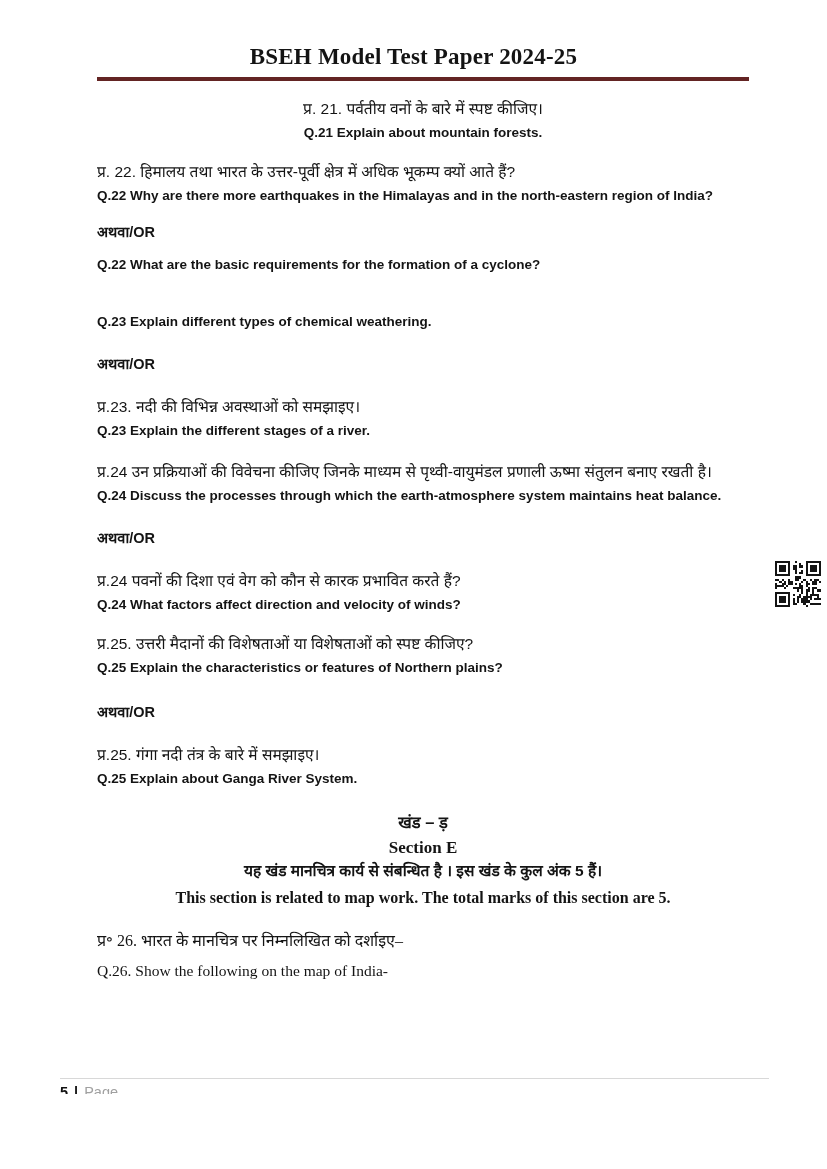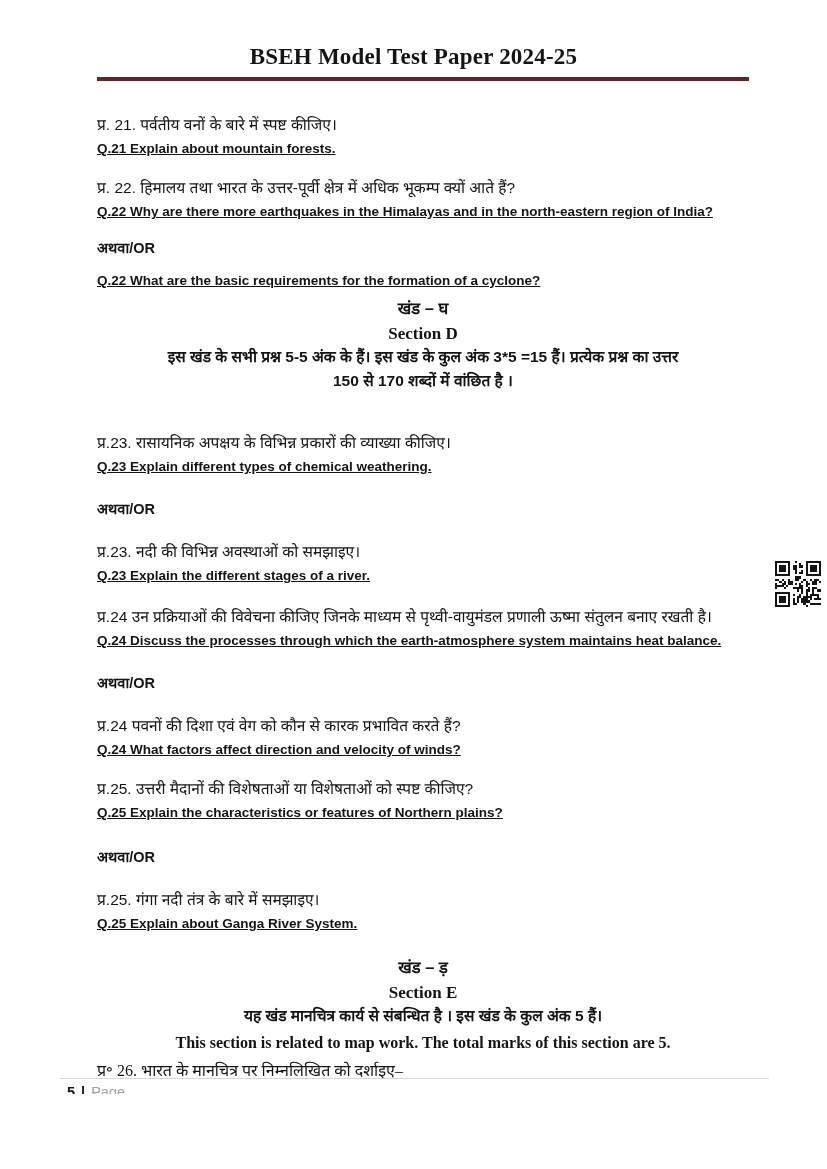--- a/index.html
+++ b/index.html
@@ -10,43 +10,43 @@
   }
   .header-title {
     padding-top:44px; text-align:center;
     font-family:"Liberation Serif", serif; font-weight:700; font-size:23px;
     letter-spacing:0.2px;
   }
   .rule { height:4px; margin:7px 78px 0 97px; }
   .content { padding:0 78px 0 97px; }
 
   .qa { margin-top:20px; }
-  .qa-first { margin-top:34px; }
+  .qa-first { margin-top:18px;text-align:center; }
   .hi { font-size:15.5px; line-height:1.3; }
-  .en { font-size:13.5px; font-weight:700; line-height:1.25; margin-top:6px;text-decoration:underline; }
+  .en { font-size:13.5px; font-weight:700; line-height:1.25; margin-top:6px; }
 
   .or { text-align:left; font-size:14.5px; font-weight:600; margin:16px 0 14px 0; }
 
   .sec { margin-top:6px; }
   .sec-hi   { text-align:center; font-weight:700; font-size:16.5px; }
   .sec-en   { text-align:center; font-family:"Liberation Serif", serif; font-weight:700; font-size:17px; margin-top:5px; }
   .sec-instr-hi { text-align:center; font-weight:700; font-size:15.5px; line-height:1.45; margin-top:2px; }
   .sec-instr-en { text-align:center; font-family:"Liberation Serif", serif; font-weight:700; font-size:16px; margin-top:7px; }
 
   .gap-lg { margin-top:40px; }
   .gap-md { margin-top:22px; }
 
   .serif-q .hi { font-family:"Liberation Serif", serif; font-size:16px; }
   .serif-q .en { font-family:"Liberation Serif", serif; font-weight:400; font-size:15.5px; margin-top:9px; }
 
   .qr { position:absolute; top:561px; right:6px; width:46px; height:46px; }
   .qr svg { display:block; width:46px; height:46px; }
 
   .footer-line { position:absolute; left:60px; right:58px; top:1078px; height:1px; background:#d8d8d8; }
-  .footer { position:absolute; left:67px; top:1084px; font-size:14.5px; }
+  .footer { position:absolute; left:60px; top:1084px; font-size:14.5px; }
   .footer .num { font-weight:700; color:#111; }
   .footer .sep { font-weight:700; color:#111; margin:0 6px; }
   .footer .label { }
 </style>
 </head>
 <body>
 
 <div class="page">
 
   <div class="header-title">BSEH Model Test Paper 2024-25</div>
@@ -63,29 +63,22 @@
       <div class="hi">प्र. 22. हिमालय तथा भारत के उत्तर-पूर्वी क्षेत्र में अधिक भूकम्प क्यों आते हैं?</div>
       <div class="en">Q.22 Why are there more earthquakes in the Himalayas and in the north-eastern region of India?</div>
     </div>
 
     <div class="or">अथवा/OR</div>
 
     <div class="qa" style="margin-top:16px">
       <div class="en">Q.22 What are the basic requirements for the formation of a cyclone?</div>
     </div>
 
-    <div class="sec">
-      <div class="sec-hi">खंड – घ</div>
-      <div class="sec-en">Section D</div>
-      <div class="sec-instr-hi">इस खंड के सभी प्रश्न 5-5 अंक के हैं। इस खंड के कुल अंक 3*5 =15 हैं। प्रत्येक प्रश्न का उत्तर</div>
-      <div class="sec-instr-hi">150 से 170 शब्दों में वांछित है ।</div>
-    </div>
 
     <div class="qa gap-lg">
-      <div class="hi">प्र.23. रासायनिक अपक्षय के विभिन्न प्रकारों की व्याख्या कीजिए।</div>
       <div class="en">Q.23 Explain different types of chemical weathering.</div>
     </div>
 
     <div class="or" style="margin:22px 0 24px 0">अथवा/OR</div>
 
     <div class="qa" style="margin-top:0">
       <div class="hi">प्र.23. नदी की विभिन्न अवस्थाओं को समझाइए।</div>
       <div class="en">Q.23 Explain the different stages of a river.</div>
     </div>
 
@@ -113,21 +106,21 @@
       <div class="en">Q.25 Explain about Ganga River System.</div>
     </div>
 
     <div class="sec gap-md">
       <div class="sec-hi">खंड – ड़</div>
       <div class="sec-en">Section E</div>
       <div class="sec-instr-hi">यह खंड मानचित्र कार्य से संबन्धित है । इस खंड के कुल अंक 5 हैं।</div>
       <div class="sec-instr-en">This section is related to map work. The total marks of this section are 5.</div>
     </div>
 
-    <div class="qa serif-q" style="margin-top:9px">
+    <div class="qa serif-q" style="margin-top:24px">
       <div class="hi">प्र॰ 26. भारत के मानचित्र पर निम्नलिखित को दर्शाइए–</div>
       <div class="en">Q.26. Show the following on the map of India-</div>
     </div>
 
   </div>
 
   <div class="qr">
     <svg viewBox="0 0 21 21" shape-rendering="crispEdges">
       <rect width="21" height="21" fill="#ffffff"></rect>
       <g fill="#141414">

